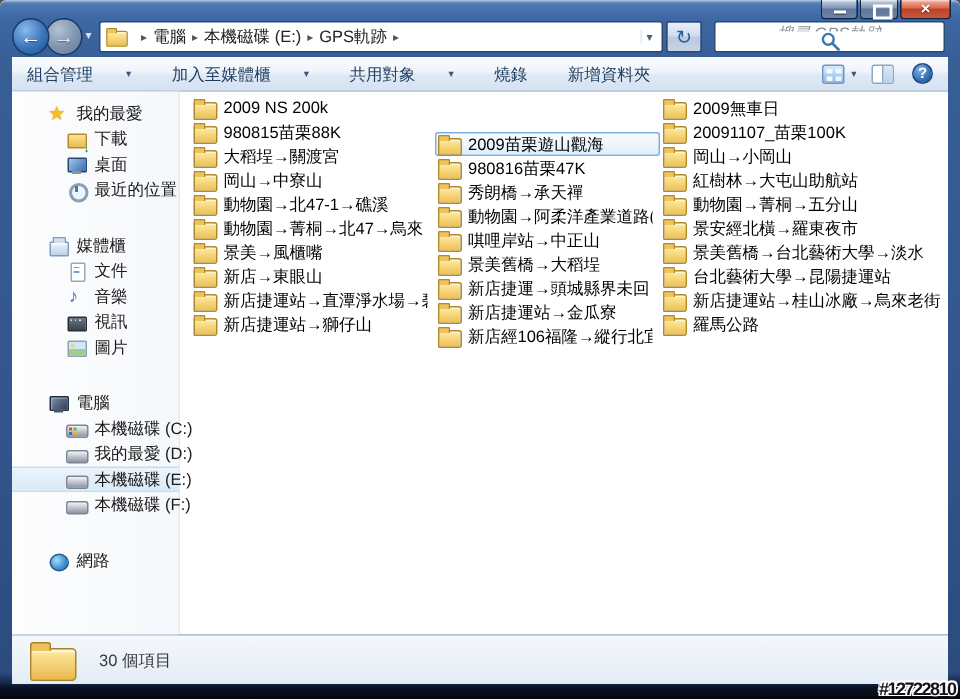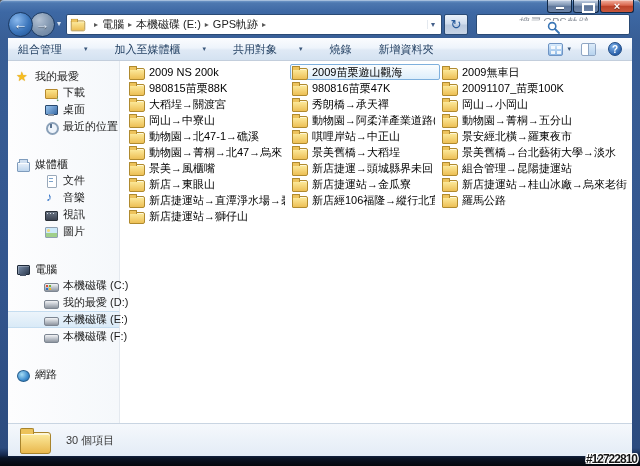--- a/index.html
+++ b/index.html
@@ -44,21 +44,21 @@
   .vgrid::after{content:"";position:absolute;left:2px;top:2px;width:4px;height:3px;background:#fff;opacity:.85;box-shadow:6px 0 #fff,0 5px #fff,6px 5px #fff;}
   .vdrop{font-size:7px;color:#3a567a;margin:0 10px 0 4px;}
   .paneicon{width:15px;height:13px;border:1px solid #8fa6c4;border-radius:2px;background:#fff;position:relative;margin-right:12px;}
   .paneicon::after{content:"";position:absolute;top:0;right:0;bottom:0;width:6px;background:linear-gradient(#dcebf9,#b7d3ee);border-left:1px solid #8fa6c4;}
   .helpicon{width:14px;height:14px;border-radius:50%;background:radial-gradient(circle at 35% 30%,#7db1ea,#2d63ac 70%);border:1px solid #1d4a85;
     color:#fff;font-size:10px;font-weight:bold;line-height:13px;text-align:center;}
   
   .client{position:absolute;left:8px;right:8px;top:61px;bottom:43px;background:#fff;}
   .navpane{position:absolute;left:0;top:0;bottom:0;width:112px;background:linear-gradient(90deg,#fdfdfe,#f5f8fb);border-right:1px solid #e4e9ef;padding-top:6px;}
   .srow{display:flex;align-items:center;height:17px;padding-left:36px;font-size:11px;color:#1b1b1b;white-space:nowrap;}
-  .srow.section{padding-left:8px;align-items:flex-end;}
+  .srow.section{padding-left:24px;}
   .srow.gap{margin-top:20px;}
   .srow.selected{background:linear-gradient(#ecf4fb,#d9eaf7);border-top:1px solid #c5ddf0;border-bottom:1px solid #c5ddf0;}
   .sicon{width:14px;height:14px;display:inline-block;position:relative;flex:none;margin-right:5px;}
   
   .icon-favorites::before{content:"★";position:absolute;left:0;top:-1px;color:#f6bd22;font-size:13px;line-height:15px;text-shadow:0 0 1px #c98f12;}
   .icon-downloads::before{content:"";position:absolute;left:1px;top:3px;width:11px;height:8px;background:linear-gradient(#fce68c,#e9bb52);border:1px solid #b5892e;border-radius:1px;}
   .icon-downloads::after{content:"↓";position:absolute;right:-2px;bottom:-3px;color:#2e7d2e;font-size:9px;font-weight:bold;text-shadow:0 0 2px #fff;}
   .icon-desktop::before{content:"";position:absolute;left:1px;top:2px;width:11px;height:8px;background:linear-gradient(135deg,#9cc7ef,#3a6ca8);border:1px solid #28486e;border-radius:1px;}
   .icon-desktop::after{content:"";position:absolute;left:4px;bottom:1px;width:6px;height:2px;background:#8a93a0;}
   .icon-recent::before{content:"";position:absolute;left:2px;top:2px;width:9px;height:9px;border:2px solid #8aa0b8;border-radius:50%;background:#eef4fb;}
@@ -75,21 +75,21 @@
   .icon-computer::before{content:"";position:absolute;left:1px;top:2px;width:11px;height:8px;background:linear-gradient(135deg,#7c90ad,#2f3d52);border:1px solid #1f2a3a;border-radius:1px;box-shadow:inset 1px 1px 0 rgba(255,255,255,.25);}
   .icon-computer::after{content:"";position:absolute;left:4px;bottom:1px;width:6px;height:2px;background:#49566b;}
   .icon-disk::before,.icon-disk-c::before{content:"";position:absolute;left:0;top:4px;width:13px;height:7px;background:linear-gradient(#f3f4f6,#bac0c8 55%,#8e959f);border:1px solid #7d8692;border-radius:2px;}
   .icon-disk-c::after{content:"";position:absolute;left:2px;top:6px;width:2px;height:2px;background:#e04a2f;box-shadow:3px 0 #6cb33f,0 3px #2e73c8,3px 3px #f3b51f;}
   .icon-network::before{content:"";position:absolute;left:1px;top:2px;width:11px;height:10px;border-radius:50%;background:radial-gradient(circle at 35% 35%,#a5dcf4,#3f8ecf 60%,#2a6ca3);border:1px solid #245c8c;}
   
   .filearea{position:absolute;left:113px;top:3px;right:0;bottom:0;display:flex;padding-left:6px;}
   .fcol{display:flex;flex-direction:column;}
   .fcol.c0{width:163px;}.fcol.c1{width:150px;}.fcol.c2{width:199px;}
   .frow{height:16px;display:flex;align-items:center;border:1px solid transparent;border-radius:2px;padding:0 4px 0 1px;}
-  .frow.selected{border-color:#7eb0dd;background:linear-gradient(#fbfdfe,#ddeefb);}
+  .frow.selected{border-color:#7eb0dd;background:linear-gradient(#fbfdfe,#ddeefb);margin-top:24px;}
   .ficon{width:16px;height:13px;position:relative;flex:none;margin-right:4px;}
   .ficon::before{content:"";position:absolute;left:0;top:2px;width:14px;height:10px;background:linear-gradient(#fdeca0,#edbf55);border:1px solid #b08a2e;border-radius:1px 2px 2px 1px;box-shadow:inset 0 1px 0 rgba(255,255,255,.6);}
   .ficon::after{content:"";position:absolute;left:0;top:0;width:6px;height:3px;background:#edc35c;border:1px solid #b08a2e;border-bottom:none;border-radius:1px 1px 0 0;}
   .flabel{font-size:11px;color:#000;white-space:nowrap;overflow:hidden;}
   
   .statusbar{position:absolute;left:8px;right:8px;bottom:10px;height:33px;background:linear-gradient(#f5f8fc,#e3ecf6);border-top:1px solid #c9d5e2;display:flex;align-items:center;padding-left:12px;}
   .bigfolder{width:34px;height:28px;position:relative;flex:none;margin-right:12px;}
   .bigfolder::before{content:"";position:absolute;left:0;top:6px;width:29px;height:20px;background:linear-gradient(#fdeca0,#e9b84e);border:1px solid #a8842c;border-radius:2px 3px 3px 2px;box-shadow:inset 0 2px 0 rgba(255,255,255,.6);}
   .bigfolder::after{content:"";position:absolute;left:0;top:2px;width:12px;height:5px;background:#ecc25a;border:1px solid #a8842c;border-bottom:none;border-radius:2px 2px 0 0;}
   .statustext{font-size:11px;color:#3a3a3a;}
@@ -377,39 +377,43 @@
           <div class="frow">
             <span class="ficon"></span>
             <span class="flabel">20091107_苗栗100K</span>
           </div>
 
           <div class="frow">
             <span class="ficon"></span>
             <span class="flabel">岡山→小岡山</span>
           </div>
 
+          <div class="frow">
+            <span class="ficon"></span>
+            <span class="flabel">紅樹林→大屯山助航站</span>
+          </div>
 
           <div class="frow">
             <span class="ficon"></span>
             <span class="flabel">動物園→菁桐→五分山</span>
           </div>
 
           <div class="frow">
             <span class="ficon"></span>
             <span class="flabel">景安經北橫→羅東夜市</span>
           </div>
 
           <div class="frow">
             <span class="ficon"></span>
             <span class="flabel">景美舊橋→台北藝術大學→淡水</span>
           </div>
 
           <div class="frow">
             <span class="ficon"></span>
-            <span class="flabel">組合管理→昆陽捷運站</span>
+            <span class="flabel">台北藝術大學→昆陽捷運站</span>
           </div>
 
           <div class="frow">
             <span class="ficon"></span>
             <span class="flabel">新店捷運站→桂山冰廠→烏來老街</span>
           </div>
 
           <div class="frow">
             <span class="ficon"></span>
             <span class="flabel">羅馬公路</span>

